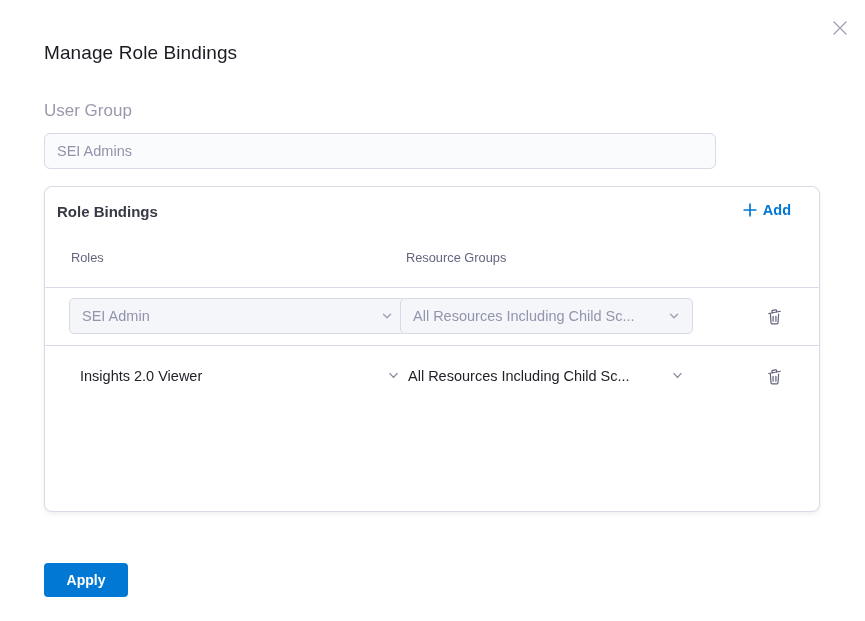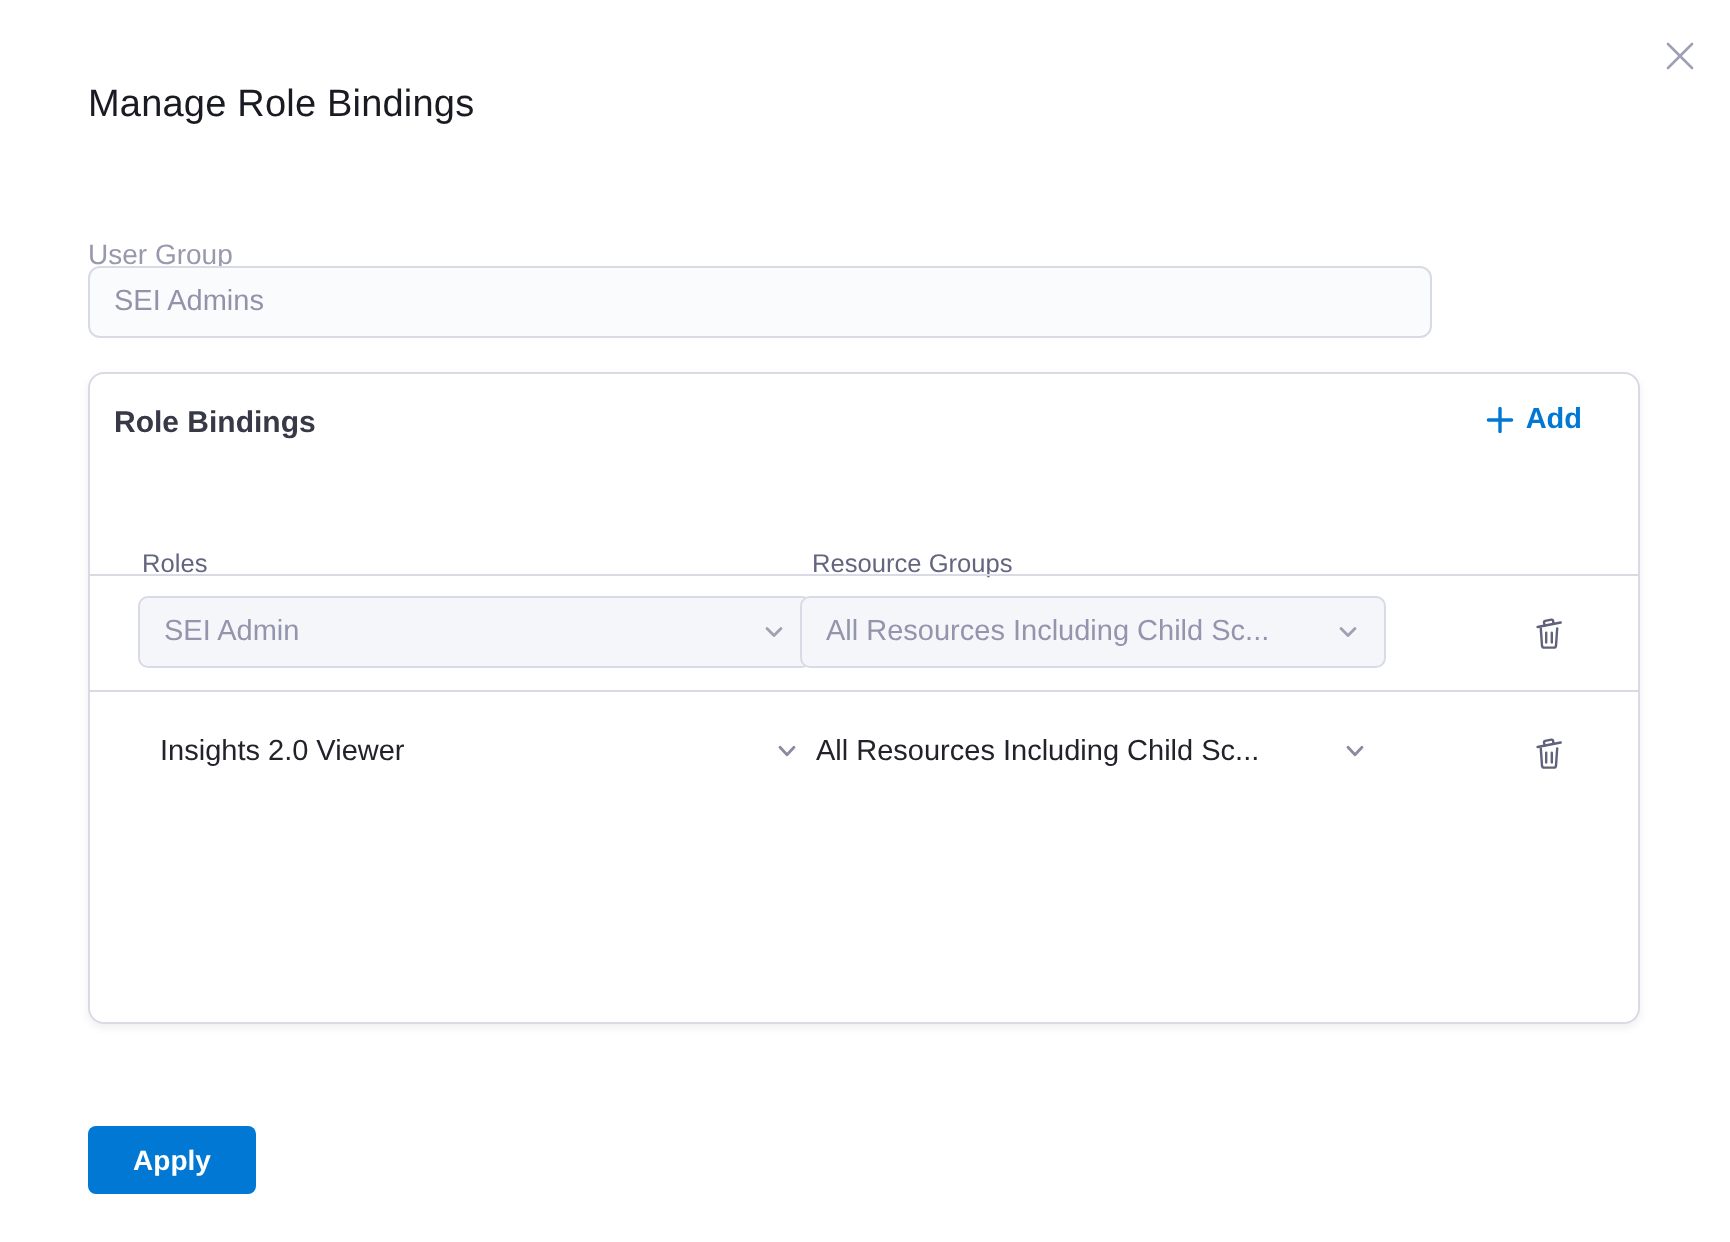--- a/index.html
+++ b/index.html
@@ -15,22 +15,22 @@
     display: flex; align-items: center; justify-content: center; cursor: pointer;
     background: none; border: none; padding: 0;
   }
 
   .dialog-title {
     position: absolute; left: 44px; top: 42px;
     font-size: 19px; font-weight: 400; color: #1a1a22; letter-spacing: 0.1px;
   }
 
   .field-label {
-    position: absolute; left: 44px; top: 119px;
-    font-size: 14px; color: #9899ad; font-weight: 400;
+    position: absolute; left: 44px; top: 101px;
+    font-size: 17px; color: #9899ad; font-weight: 400;
   }
   .user-group-input {
     position: absolute; left: 44px; top: 133px; width: 672px; height: 36px;
     border: 1px solid #d9dae5; border-radius: 6px; background: #fafbfd;
     color: #9293ab; font-size: 14.5px; padding: 0 12px;
     font-family: "Liberation Sans", "DejaVu Sans", sans-serif;
   }
 
   .rb-panel {
     position: absolute; left: 44px; top: 186px; width: 776px; height: 326px;
@@ -43,21 +43,21 @@
   }
   .add-link {
     position: absolute; right: 28px; top: 15px;
     display: flex; align-items: center; gap: 6px;
     color: #0278d5; font-size: 14.5px; font-weight: 700; cursor: pointer;
     background: none; border: none;
     font-family: "Liberation Sans", "DejaVu Sans", sans-serif;
   }
   .col-header {
     position: absolute; top: 63px;
-    font-size: 12.8px; color: #64657e; font-weight: 400; margin-top: 24px;
+    font-size: 12.8px; color: #64657e; font-weight: 400;
   }
   .col-header.roles { left: 26px; }
   .col-header.resource-groups { left: 361px; }
 
   .rb-divider { position: absolute; left: 0; right: 0; height: 1px; background: #d9dae5; }
   .divider-1 { top: 100px; }
   .divider-2 { top: 158px; }
 
   .select-box {
     position: absolute; height: 36px; top: 111px;

